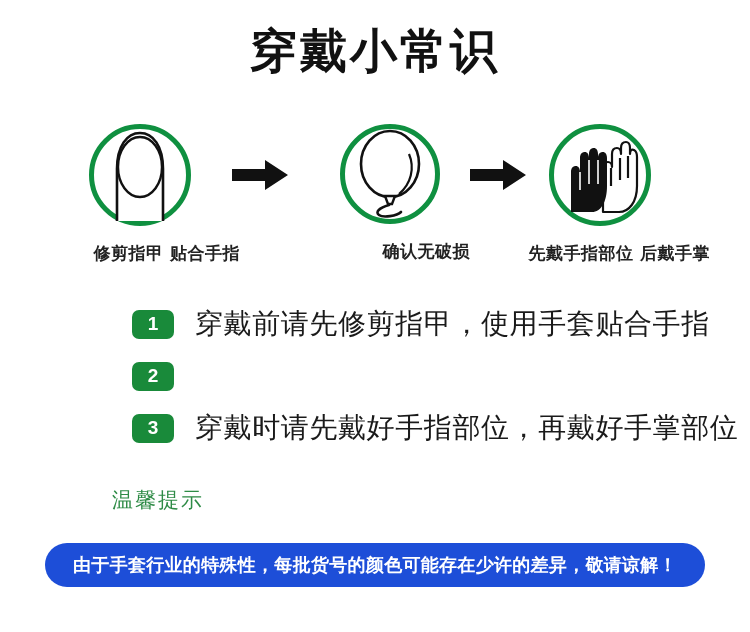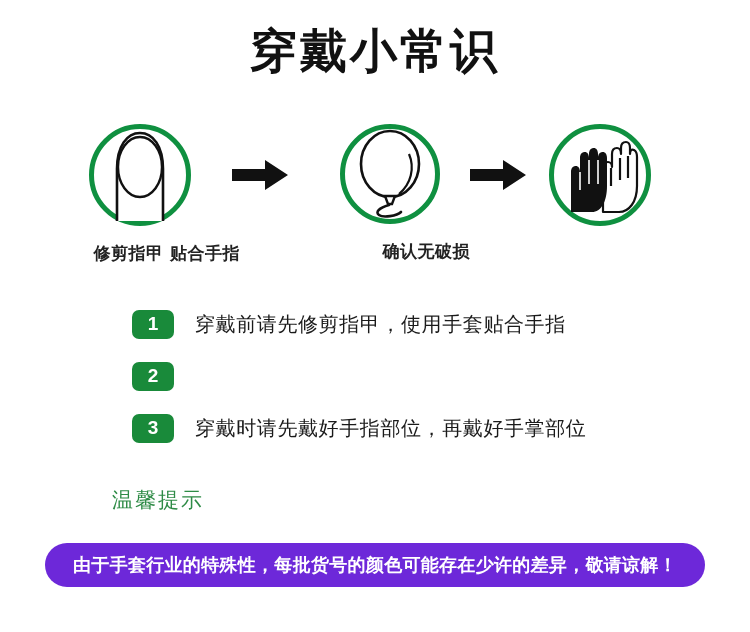--- a/index.html
+++ b/index.html
@@ -109,21 +109,21 @@
     color: #ffffff;
     font-size: 19px;
     font-weight: bold;
     display: flex;
     align-items: center;
     justify-content: center;
     font-family: "Liberation Sans", sans-serif;
   }
   .tip-text {
     margin-left: 21px;
-    font-size: 20px;
+    font-size: 28px;
     color: #1a1a1a;
     letter-spacing: 0.6px;
     white-space: nowrap;
   }
 
   
   .warm-tips {
     position: absolute;
     top: 486px;
     left: 112px;
@@ -132,21 +132,21 @@
     letter-spacing: 2px;
   }
 
   
   .notice-banner {
     position: absolute;
     top: 543px;
     left: 45px;
     width: 660px;
     height: 44px;
-    background: #6d28d9;
+    background: #1d4ed8;
     border-radius: 22px;
     display: flex;
     align-items: center;
     justify-content: center;
   }
   .notice-text {
     color: #ffffff;
     font-size: 18px;
     font-weight: bold;
     letter-spacing: 0.3px;
@@ -229,20 +229,21 @@
           </g>
 
           <g stroke="#ffffff" stroke-width="1.6" fill="none">
             <path d="M21 38 L21 56"></path>
             <path d="M30 26 L30 50"></path>
             <path d="M39 26 L39 50"></path>
           </g>
         </svg>
       </span>
     </div>
+    <div class="step-label">先戴手指部位 后戴手掌</div>
   </div>
 
 </div>
 
 <div class="tips-list">
 
   <div class="tip-item">
     <div class="tip-badge">1</div>
     <div class="tip-text">穿戴前请先修剪指甲，使用手套贴合手指</div>
   </div>

